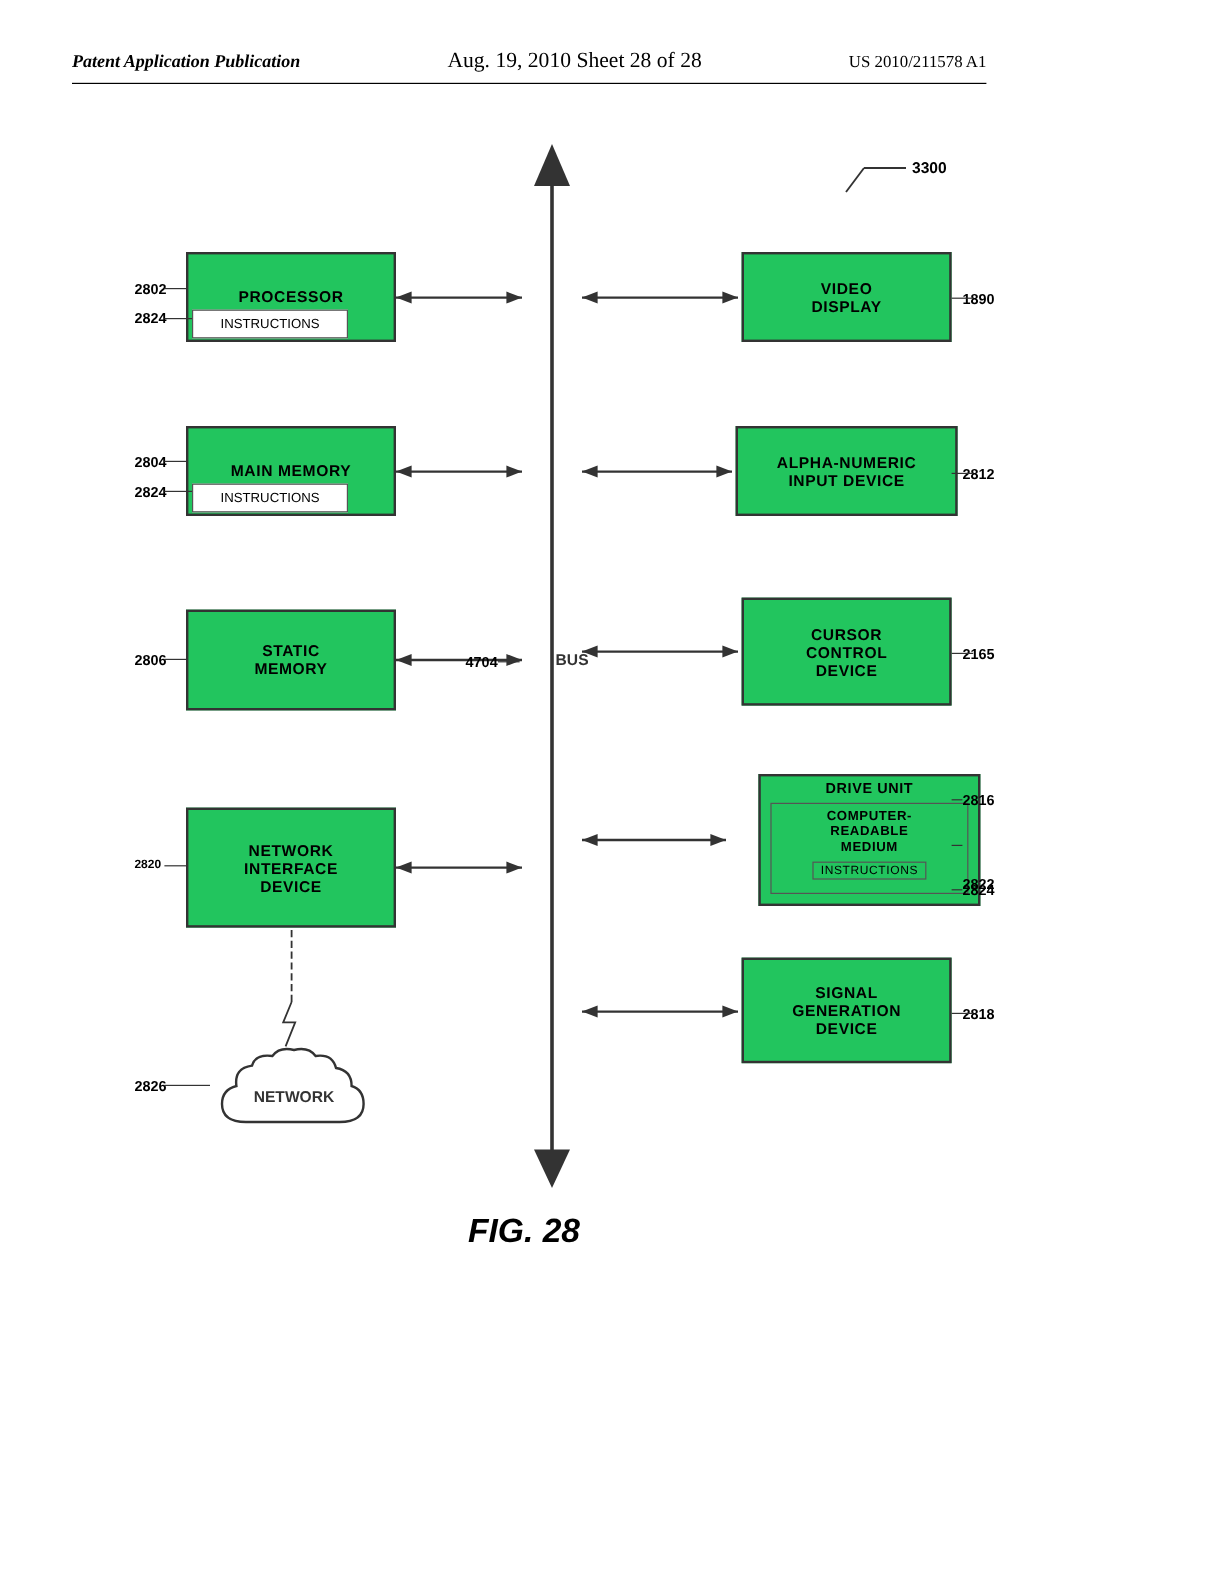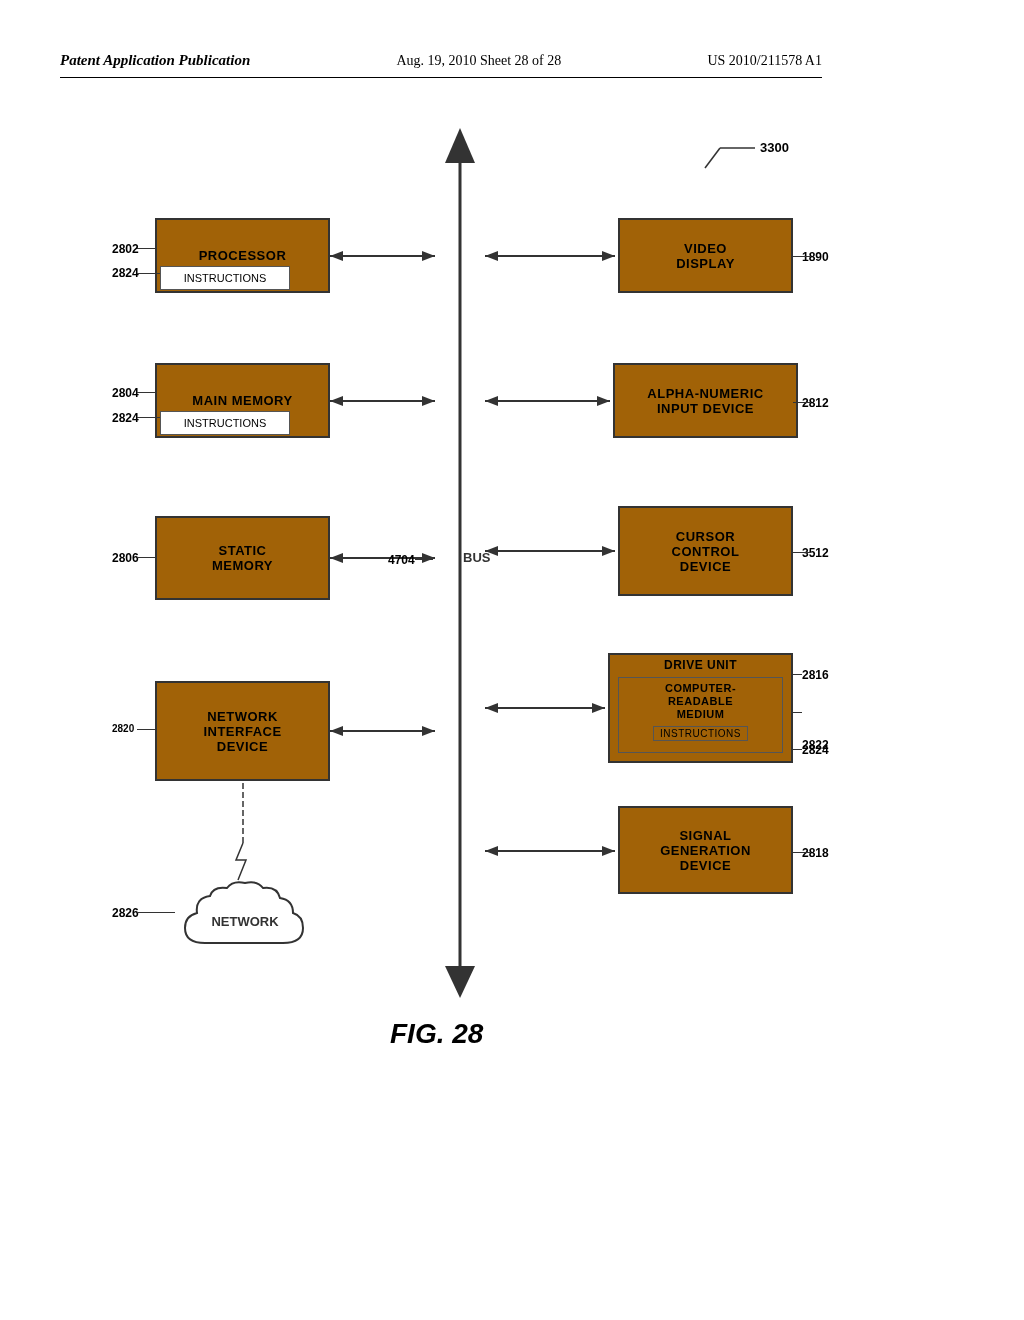--- a/index.html
+++ b/index.html
@@ -8,50 +8,50 @@
       font-family: 'Times New Roman', Times, serif;
       width: 1024px;
       height: 1320px;
       overflow: hidden;
       position: relative;
     }
     .page {
       width: 882px;
       height: 1320px;
       position: relative;
-      padding: 52px 60px;
+      padding: 40px 60px;
     }
     .header {
       display: flex;
       justify-content: space-between;
       align-items: baseline;
       border-bottom: 1px solid #000;
       padding-bottom: 8px;
       margin-bottom: 20px;
     }
     .header-left {
       font-weight: bold;
       font-size: 15px;
       font-style: italic;
     }
     .header-center {
-      font-size: 14px;
+      font-size: 18px;
     }
     .header-right {
       font-size: 14px;
     }
     .diagram-area {
       position: relative;
       width: 100%;
       height: 1140px;
     }
     .box {
       position: absolute;
       border: 2px solid #333;
-      background: #a16207;
+      background: #22c55e;
       display: flex;
       flex-direction: column;
       align-items: center;
       justify-content: center;
       text-align: center;
       font-size: 13px;
       font-weight: bold;
       font-family: Arial, sans-serif;
       letter-spacing: 0.5px;
     }
@@ -191,21 +191,21 @@
       <span style="white-space:pre-line;">ALPHA-NUMERIC
 INPUT DEVICE</span>
     </div>
 
     <div class="box" style="left:558px; top:408px; width:175px; height:90px;">
       <span style="white-space:pre-line;">CURSOR
 CONTROL
 DEVICE</span>
     </div>
 
-    <div class="box" style="left:548px; top:555px; width:185px; height:110px; font-size:12px;">
+    <div class="box" style="left:572px; top:555px; width:185px; height:110px; font-size:12px;">
       <div style="position:absolute; top:3px; left:0; right:0; text-align:center; font-size:12px; font-weight:bold; font-family:Arial;">DRIVE UNIT</div>
       <div style="position:absolute; top:22px; left:8px; right:8px; bottom:8px; border:1.5px solid #555; display:flex; flex-direction:column; align-items:center; justify-content:flex-start; padding-top:4px;">
         <div style="font-size:11px; font-weight:bold; text-align:center; line-height:1.2; font-family:Arial;">COMPUTER-<br>READABLE<br>MEDIUM</div>
 
         <div style="border:1px solid #555; margin-top:4px; padding:1px 6px; font-size:10px; font-family:Arial; font-weight:normal;">INSTRUCTIONS</div>
       </div>
     </div>
 
     <div class="box" style="left:558px; top:708px; width:175px; height:88px;">
       <span style="white-space:pre-line;">SIGNAL
@@ -238,21 +238,21 @@
 
     <div class="label" style="left:52px; top:625px; font-size:10px;">2820</div>
     <div style="position:absolute; left:77px; top:631px; width:18px; height:1px; background:#333;"></div>
 
     <div class="label" style="left:742px; top:152px; font-size:12px;">1890</div>
     <div style="position:absolute; left:733px; top:158px; width:18px; height:1px; background:#333;"></div>
 
     <div class="label" style="left:742px; top:298px; font-size:12px;">2812</div>
     <div style="position:absolute; left:733px; top:304px; width:18px; height:1px; background:#333;"></div>
 
-    <div class="label" style="left:742px; top:448px; font-size:12px;">3512</div>
+    <div class="label" style="left:742px; top:448px; font-size:12px;">2165</div>
     <div style="position:absolute; left:733px; top:454px; width:18px; height:1px; background:#333;"></div>
 
     <div class="label" style="left:742px; top:570px; font-size:12px;">2816</div>
     <div style="position:absolute; left:733px; top:576px; width:9px; height:1px; background:#333;"></div>
 
     <div class="label" style="left:742px; top:640px; font-size:12px;">2822</div>
     <div style="position:absolute; left:733px; top:614px; width:9px; height:1px; background:#333;"></div>
 
     <div class="label" style="left:742px; top:645px; font-size:12px;">2824</div>
     <div style="position:absolute; left:733px; top:651px; width:9px; height:1px; background:#333;"></div>

